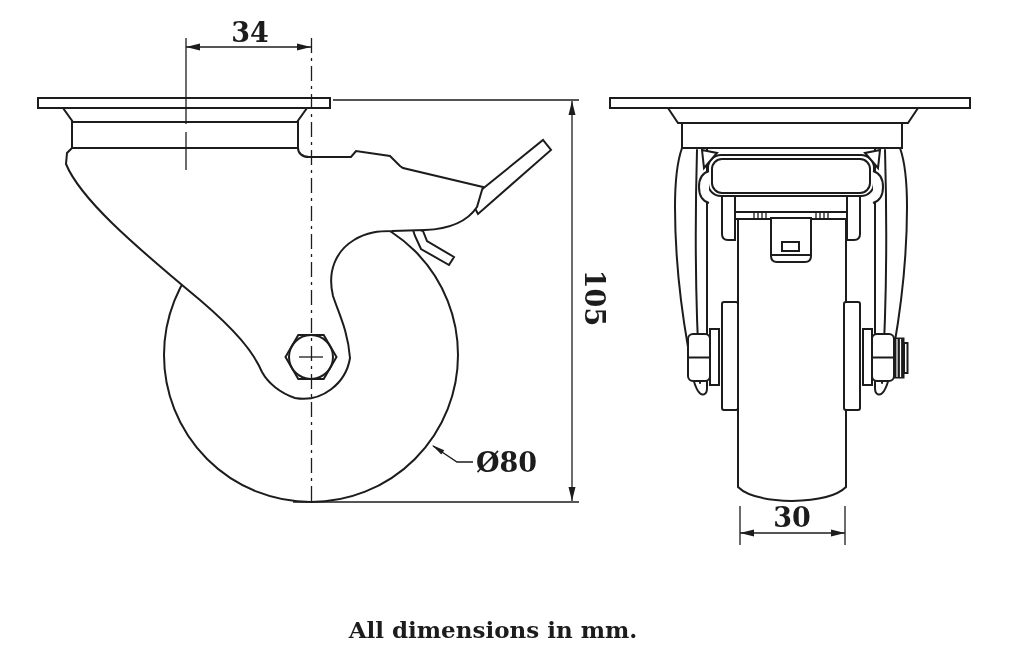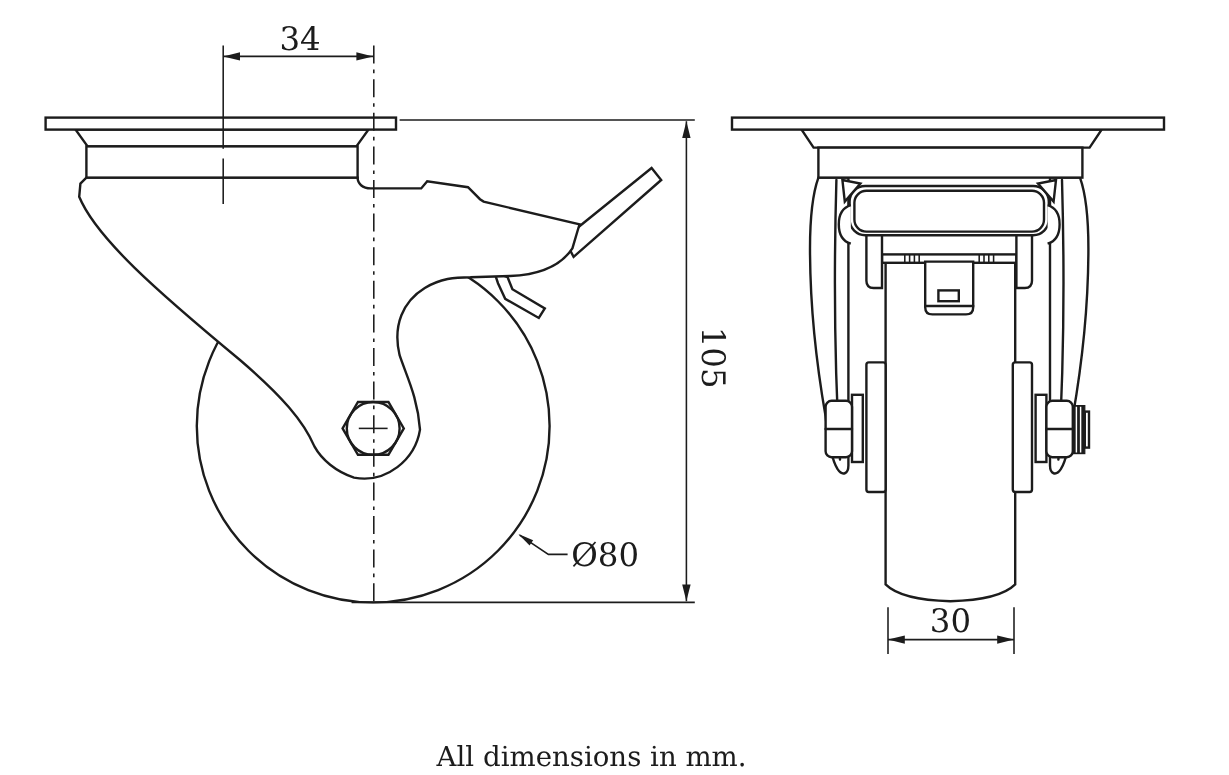--- a/index.html
+++ b/index.html
@@ -8,20 +8,21 @@
     width: 1024px;
     height: 646px;
     background: #ffffff;
     overflow: hidden;
     font-family: "DejaVu Serif", "Liberation Serif", serif;
   }
   #stage {
     width: 944px;
     height: 646px;
     position: relative;
+    font-weight: bold;
   }
   svg { display: block; }
   .obj  { fill: none; stroke: #1c1c1c; stroke-width: 2;   stroke-linecap: round; stroke-linejoin: miter; }
   .objf { fill: #ffffff; stroke: #1c1c1c; stroke-width: 2; stroke-linejoin: miter; }
   .thin { fill: none; stroke: #1c1c1c; stroke-width: 1.3; stroke-linecap: butt; }
   .arrow { fill: #1c1c1c; stroke: none; }
   .dimtext {
     font-family: "DejaVu Serif", "Liberation Serif", serif;
     font-size: 27px;
     fill: #1c1c1c;

